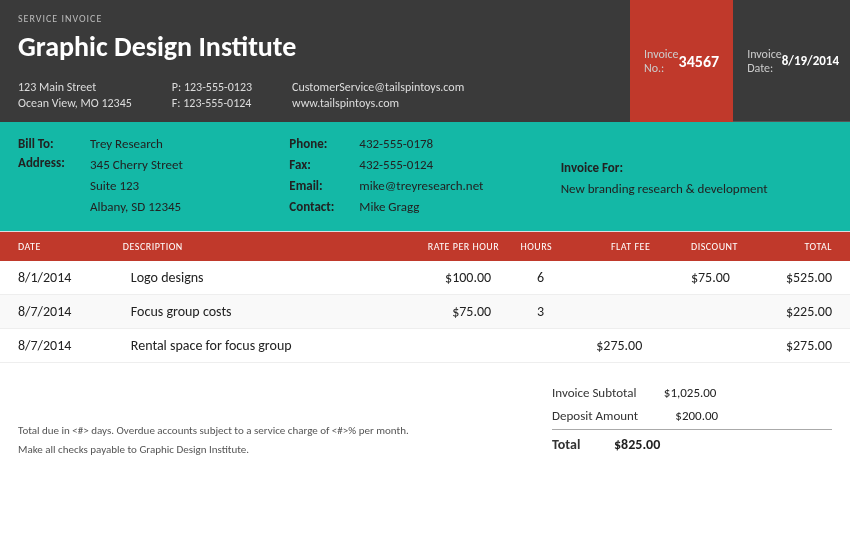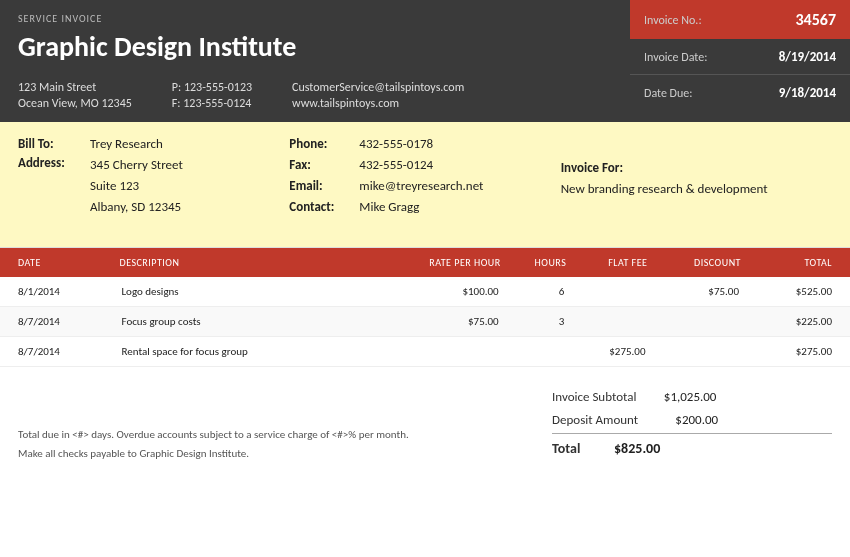--- a/index.html
+++ b/index.html
@@ -43,21 +43,21 @@
       margin-top: 12px;
     }
     .address-col {}
     .address-line { margin-bottom: 2px; }
     .contact-col {}
     .contact-line { margin-bottom: 2px; }
 
     .header-right {
       width: 220px;
       display: flex;
-      flex-direction: column;
+      flex-direction: row;
     }
     .invoice-meta-row {
       display: flex;
       align-items: center;
       justify-content: space-between;
       padding: 10px 14px;
       border-bottom: 1px solid #555;
       font-size: 13px;
     }
     .invoice-meta-row:first-child {
@@ -72,23 +72,23 @@
       background: #3a3a3a;
       border-bottom: none;
     }
     .meta-label { color: #ccc; font-size: 12px; }
     .meta-value { color: #fff; font-weight: 600; font-size: 13px; }
     .meta-value.invoice-no { color: #fff; font-size: 16px; font-weight: 700; }
 
     
     .bill-section {
       display: flex;
-      padding: 14px 18px 26px 18px;
+      padding: 14px 18px 10px 18px;
       border-bottom: 1px solid #ddd;
-      background: #fef9c3;
+      background: #14b8a6;
     }
     .bill-col {
       flex: 1;
     }
     .bill-row {
       display: flex;
       margin-bottom: 4px;
       font-size: 13px;
     }
     .bill-label {
@@ -144,22 +144,22 @@
     thead th:nth-child(4) { text-align: right; }
     thead th:nth-child(5) { text-align: right; }
     thead th:nth-child(6) { text-align: right; }
     thead th:last-child { text-align: right; padding-right: 18px; }
 
     tbody tr {
       border-bottom: 1px solid #eee;
     }
     tbody tr:nth-child(even) { background: #f9f9f9; }
     tbody td {
-      padding: 8px 4px;
-      font-size: 11px;
+      padding: 8px 10px;
+      font-size: 14px;
     }
     tbody td:first-child { padding-left: 18px; }
     tbody td:last-child { padding-right: 18px; text-align: right; }
     tbody td:nth-child(3) { text-align: right; }
     tbody td:nth-child(4) { text-align: right; }
     tbody td:nth-child(5) { text-align: right; }
     tbody td:nth-child(6) { text-align: right; }
 
     
     .footer-section {

